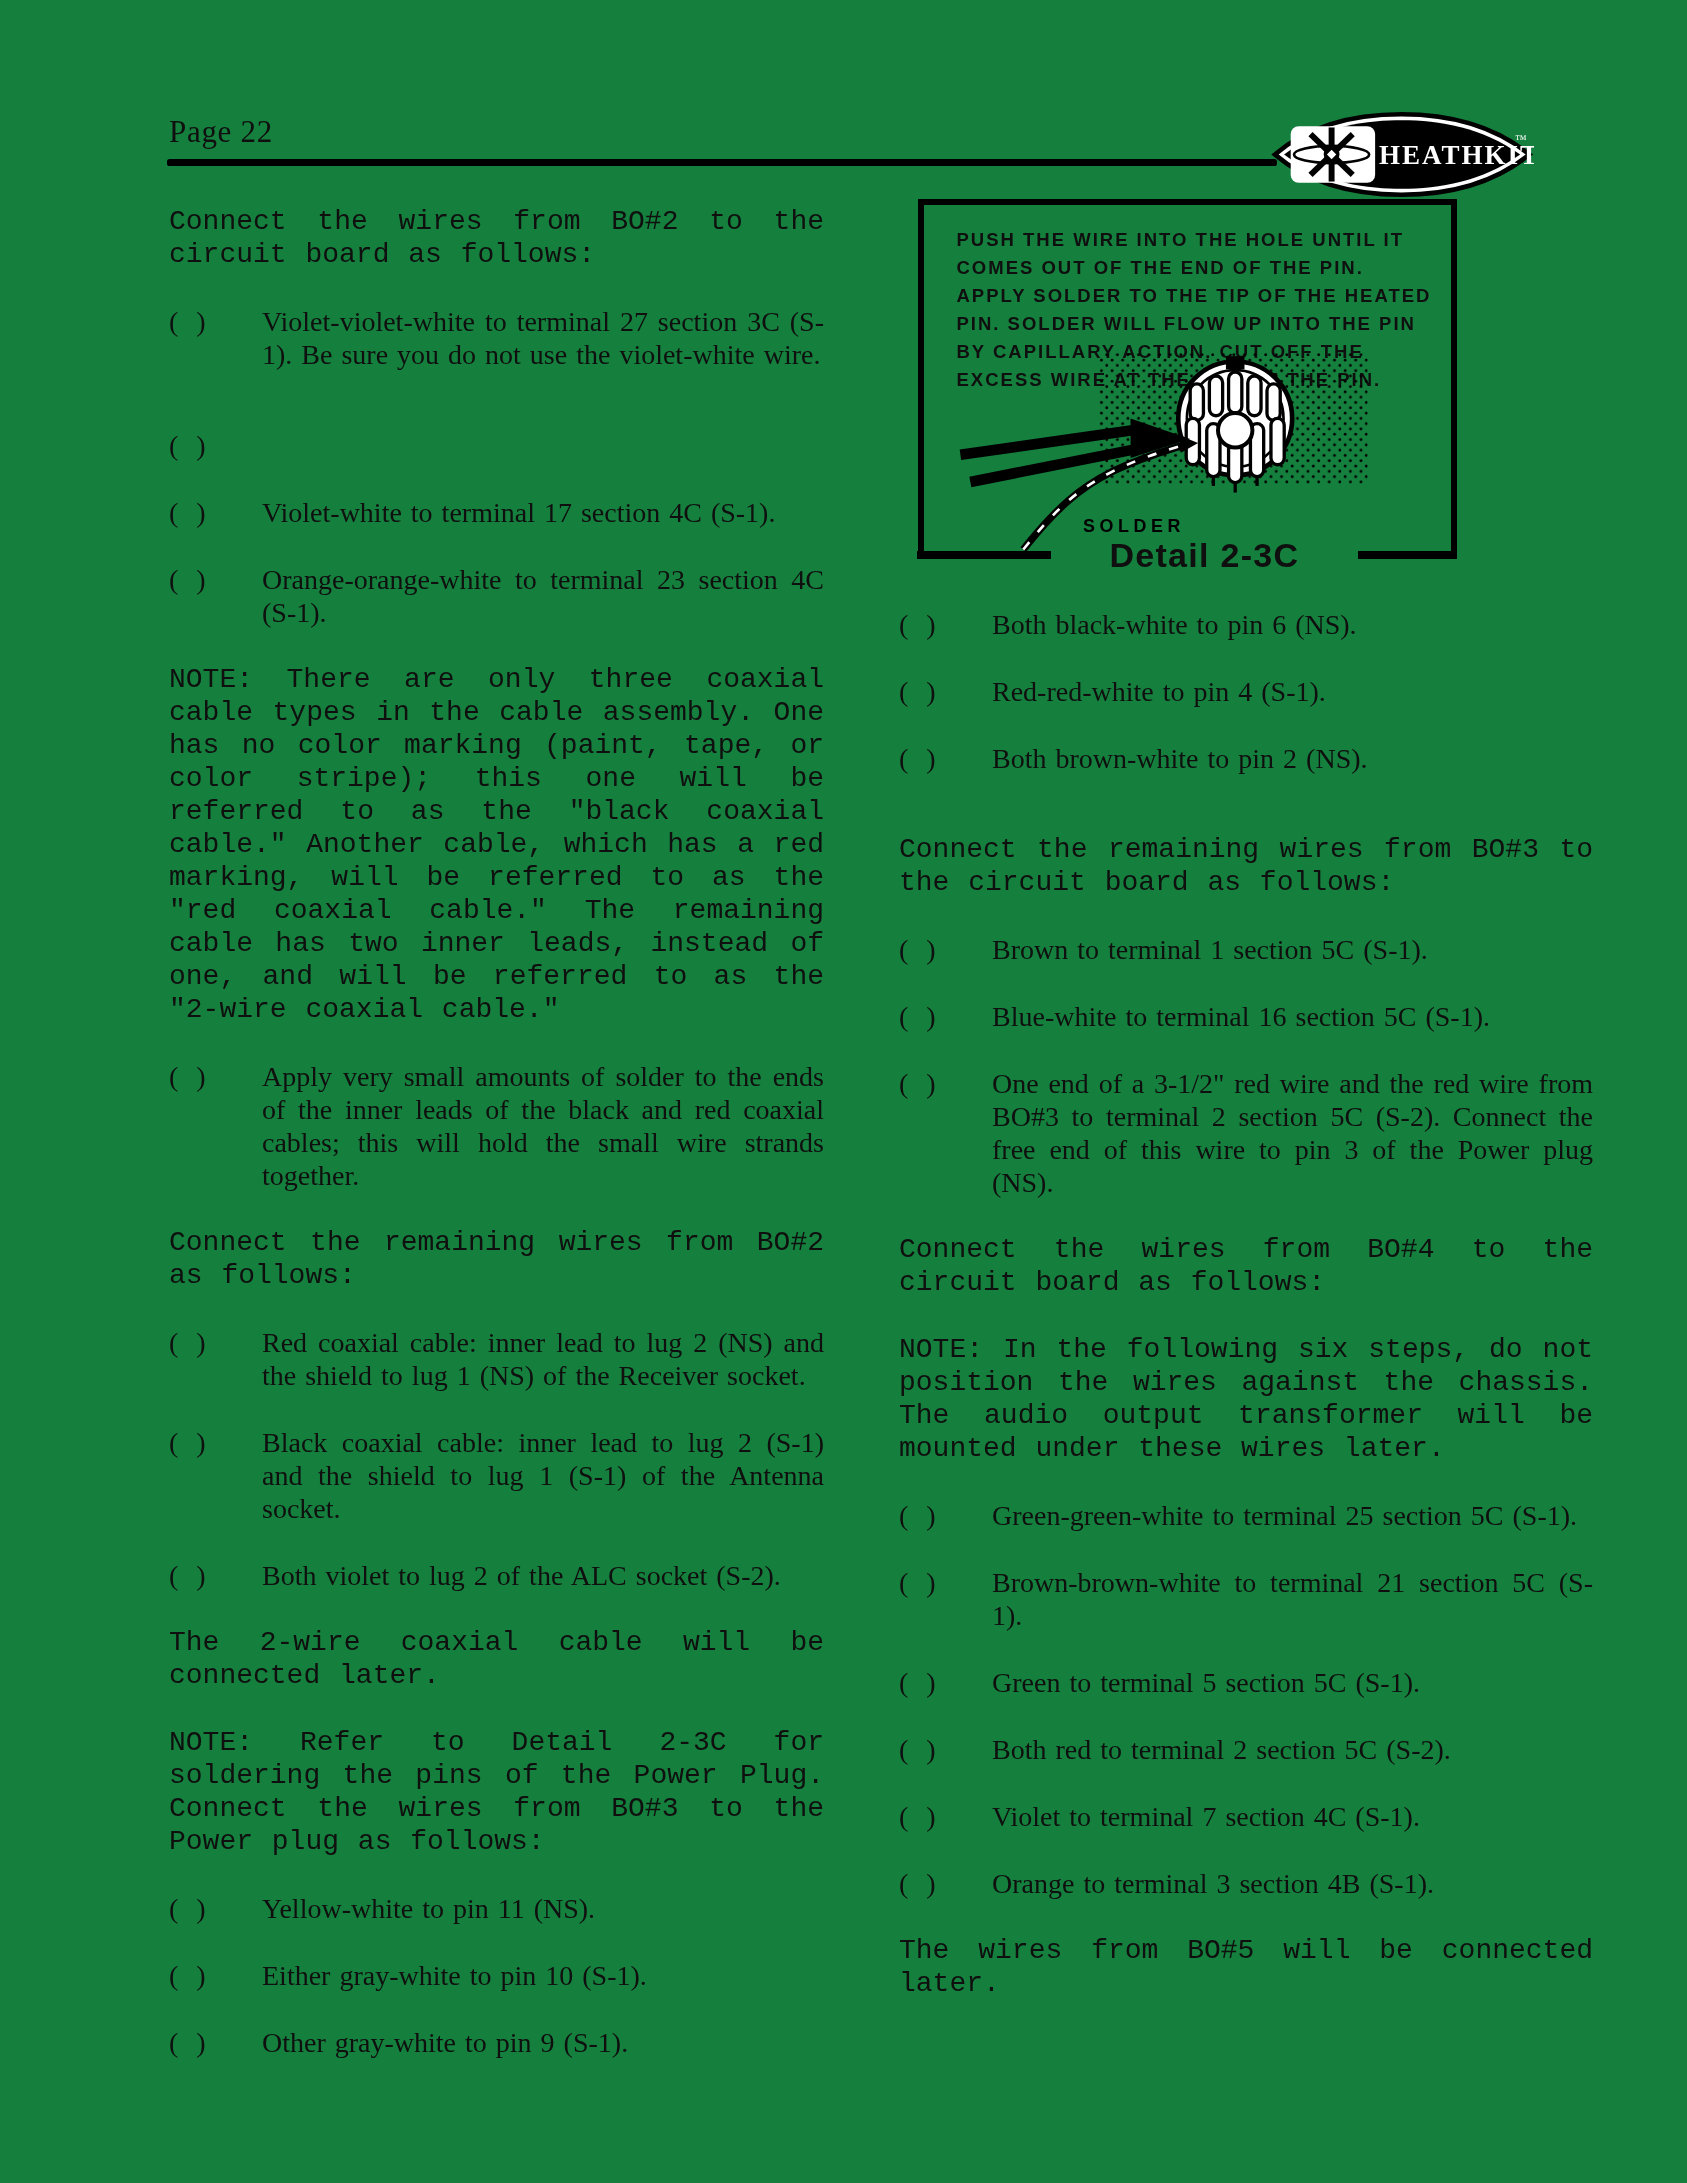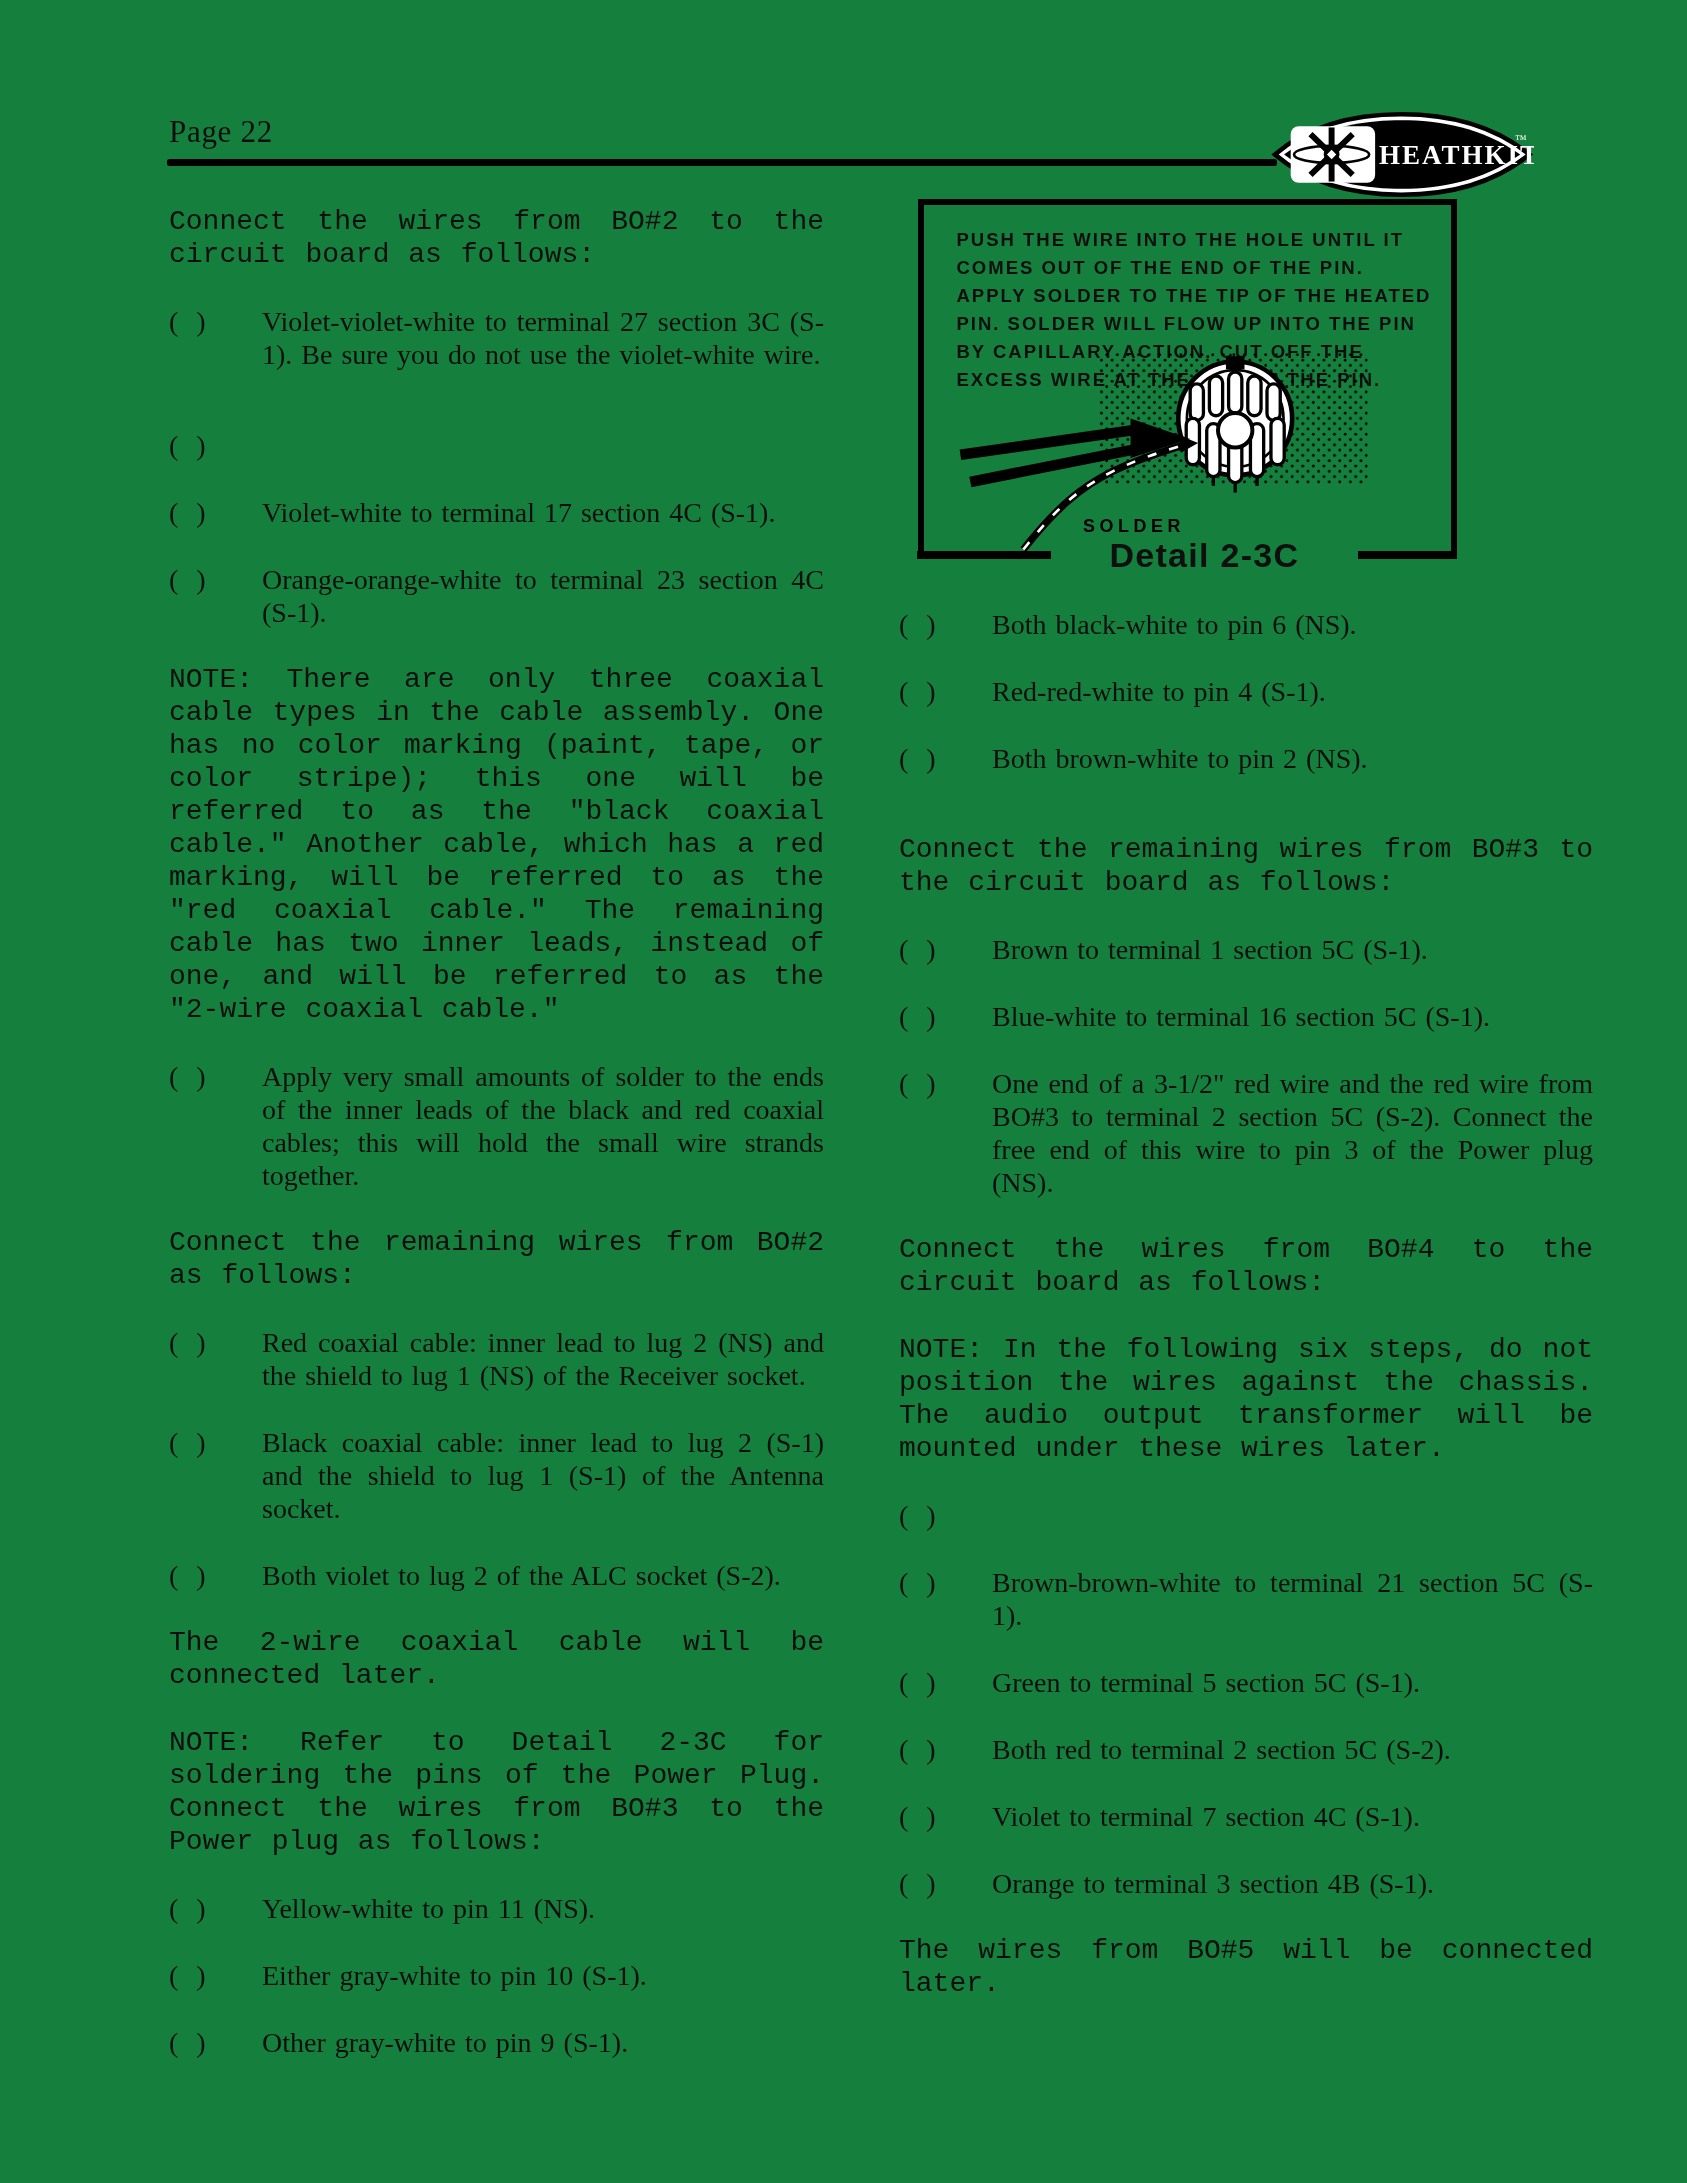--- a/index.html
+++ b/index.html
@@ -207,20 +207,21 @@
       <div class="ct">Blue-white to terminal 16 section 5C (S-1).</div>
     </div>
     <div class="block check">
       <span class="cb">(  )</span>
       <div class="ct">One end of a 3-1/2" red wire and the red wire from BO#3 to terminal 2 section 5C (S-2). Connect the free end of this wire to pin 3 of the Power plug (NS).</div>
     </div>
     <div class="block para">Connect the wires from BO#4 to the circuit board as follows:</div>
     <div class="block para">NOTE: In the following six steps, do not position the wires against the chassis. The audio output transformer will be mounted under these wires later.</div>
     <div class="block check">
       <span class="cb">(  )</span>
+      <div class="ct">Green-green-white to terminal 25 section 5C (S-1).</div>
     </div>
     <div class="block check">
       <span class="cb">(  )</span>
       <div class="ct">Brown-brown-white to terminal 21 section 5C (S-1).</div>
     </div>
     <div class="block check">
       <span class="cb">(  )</span>
       <div class="ct">Green to terminal 5 section 5C (S-1).</div>
     </div>
     <div class="block check">

